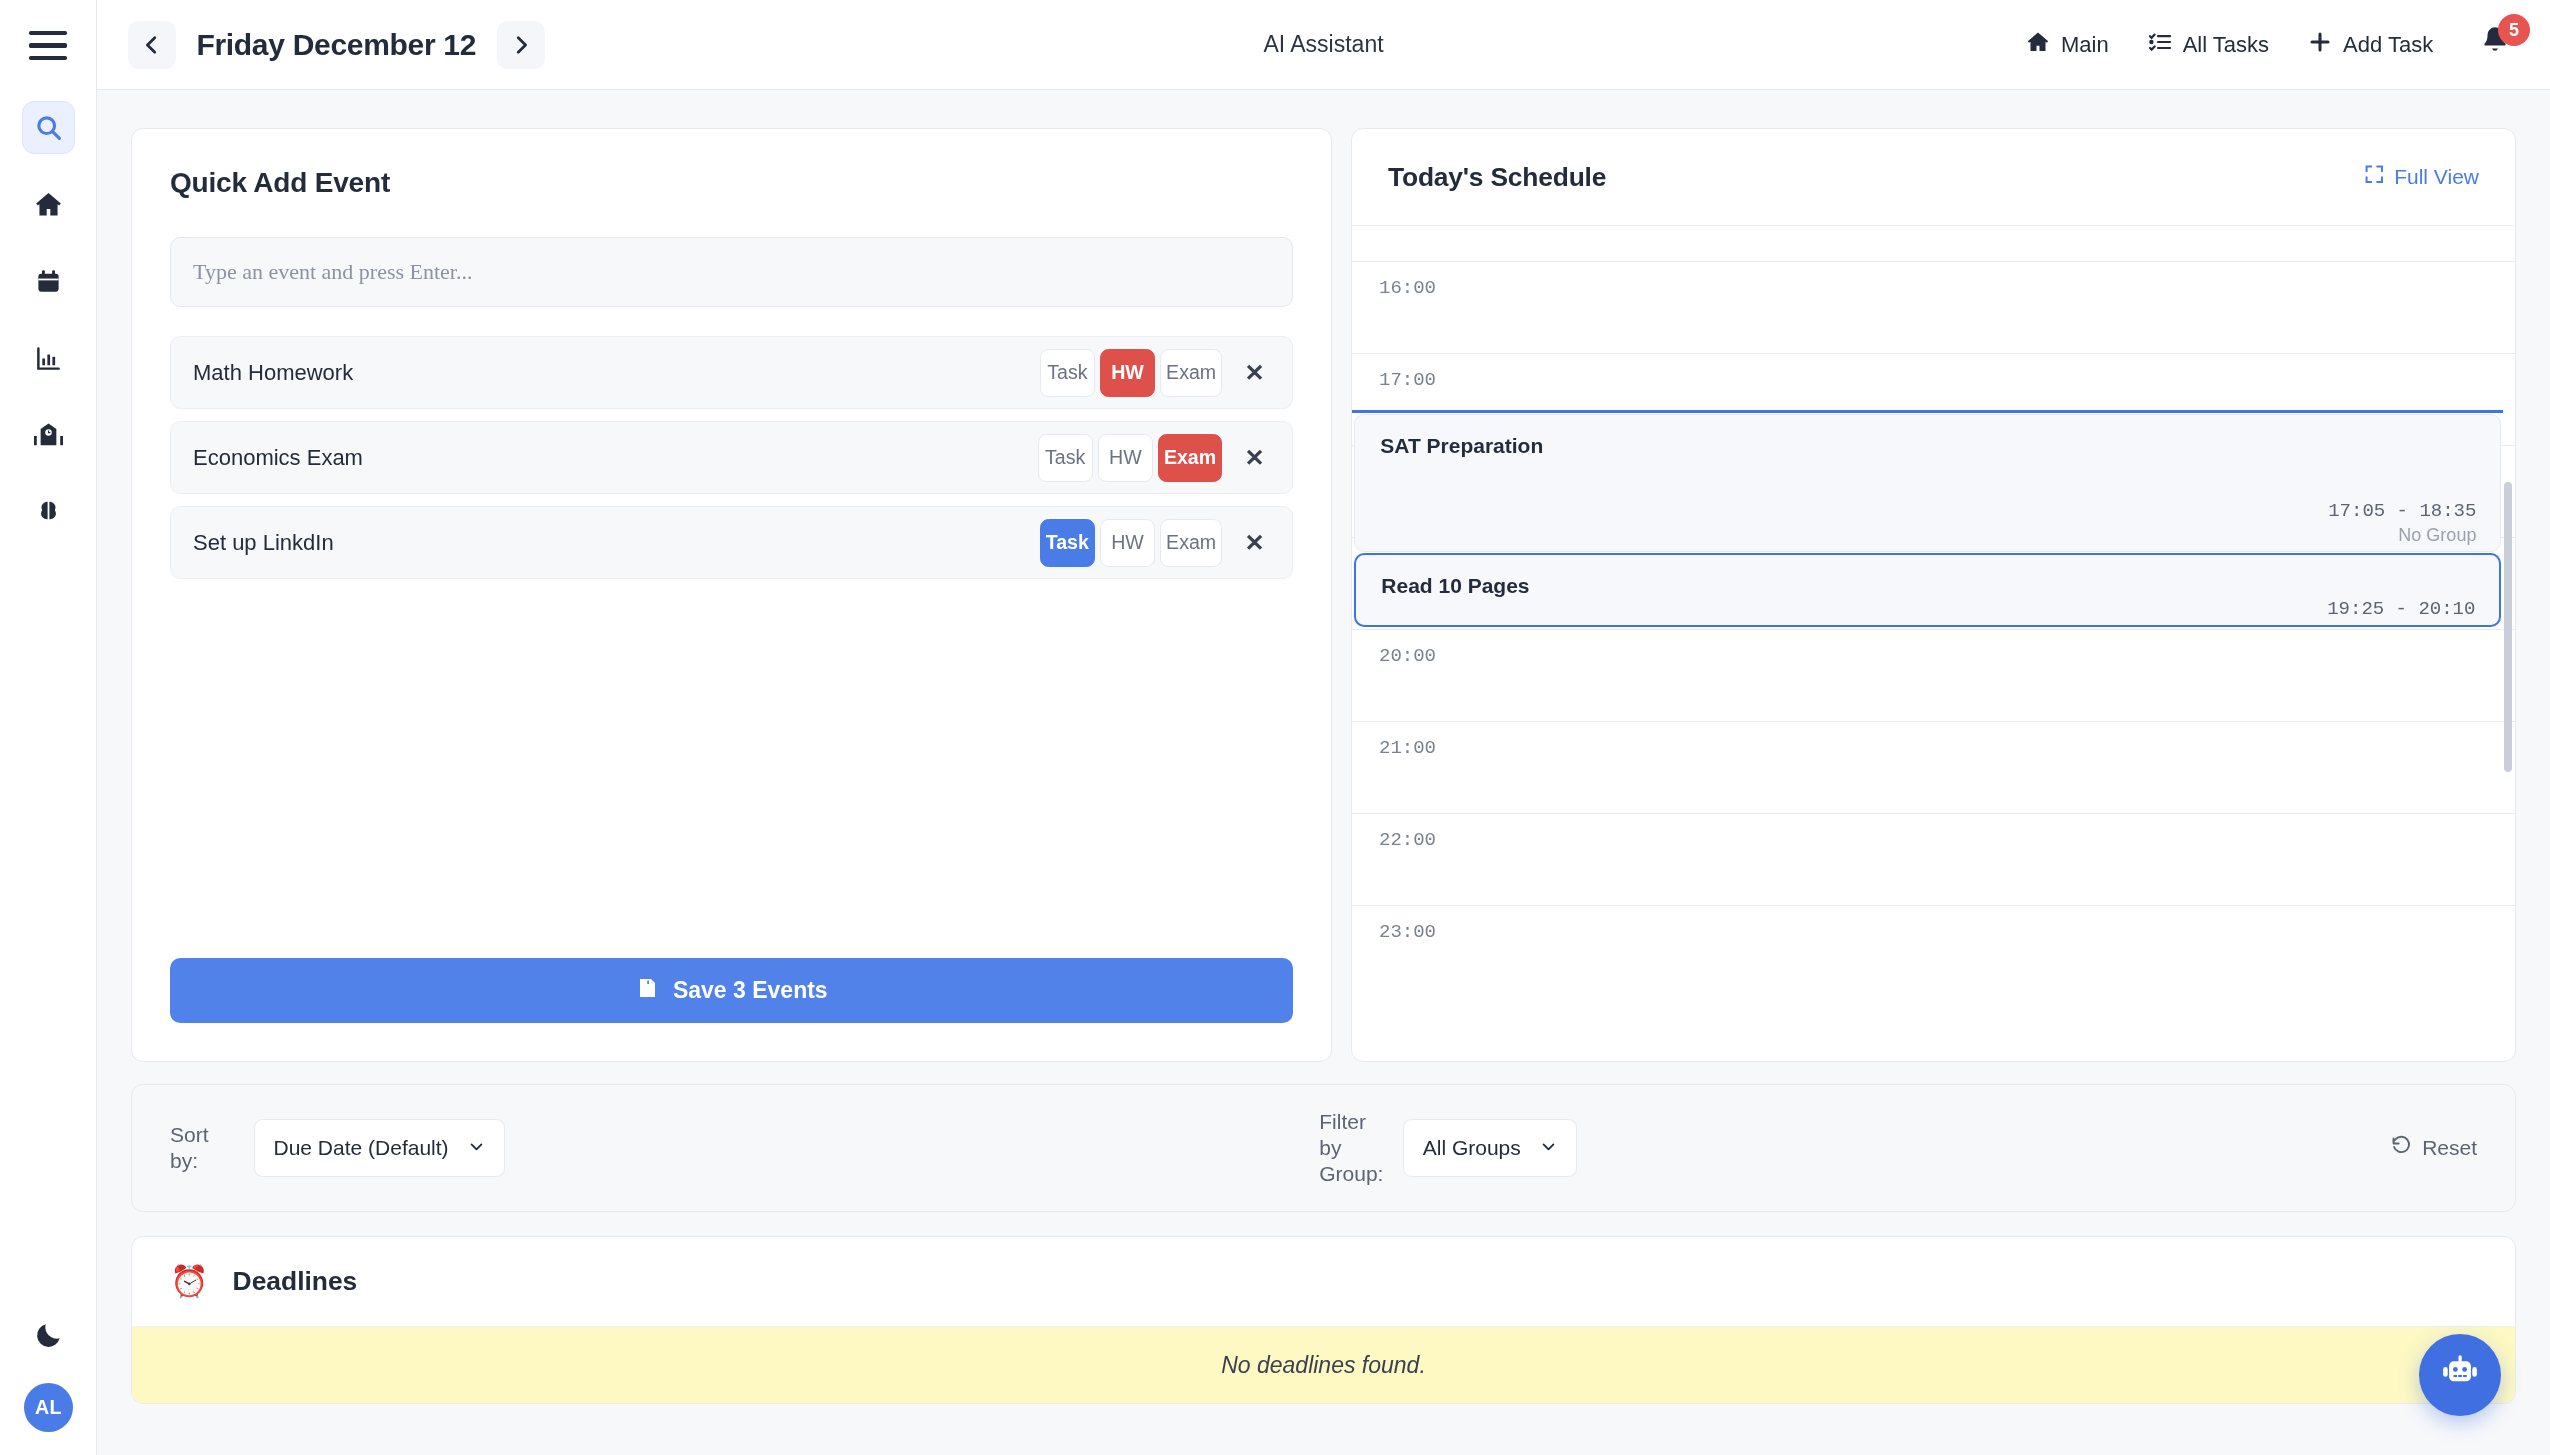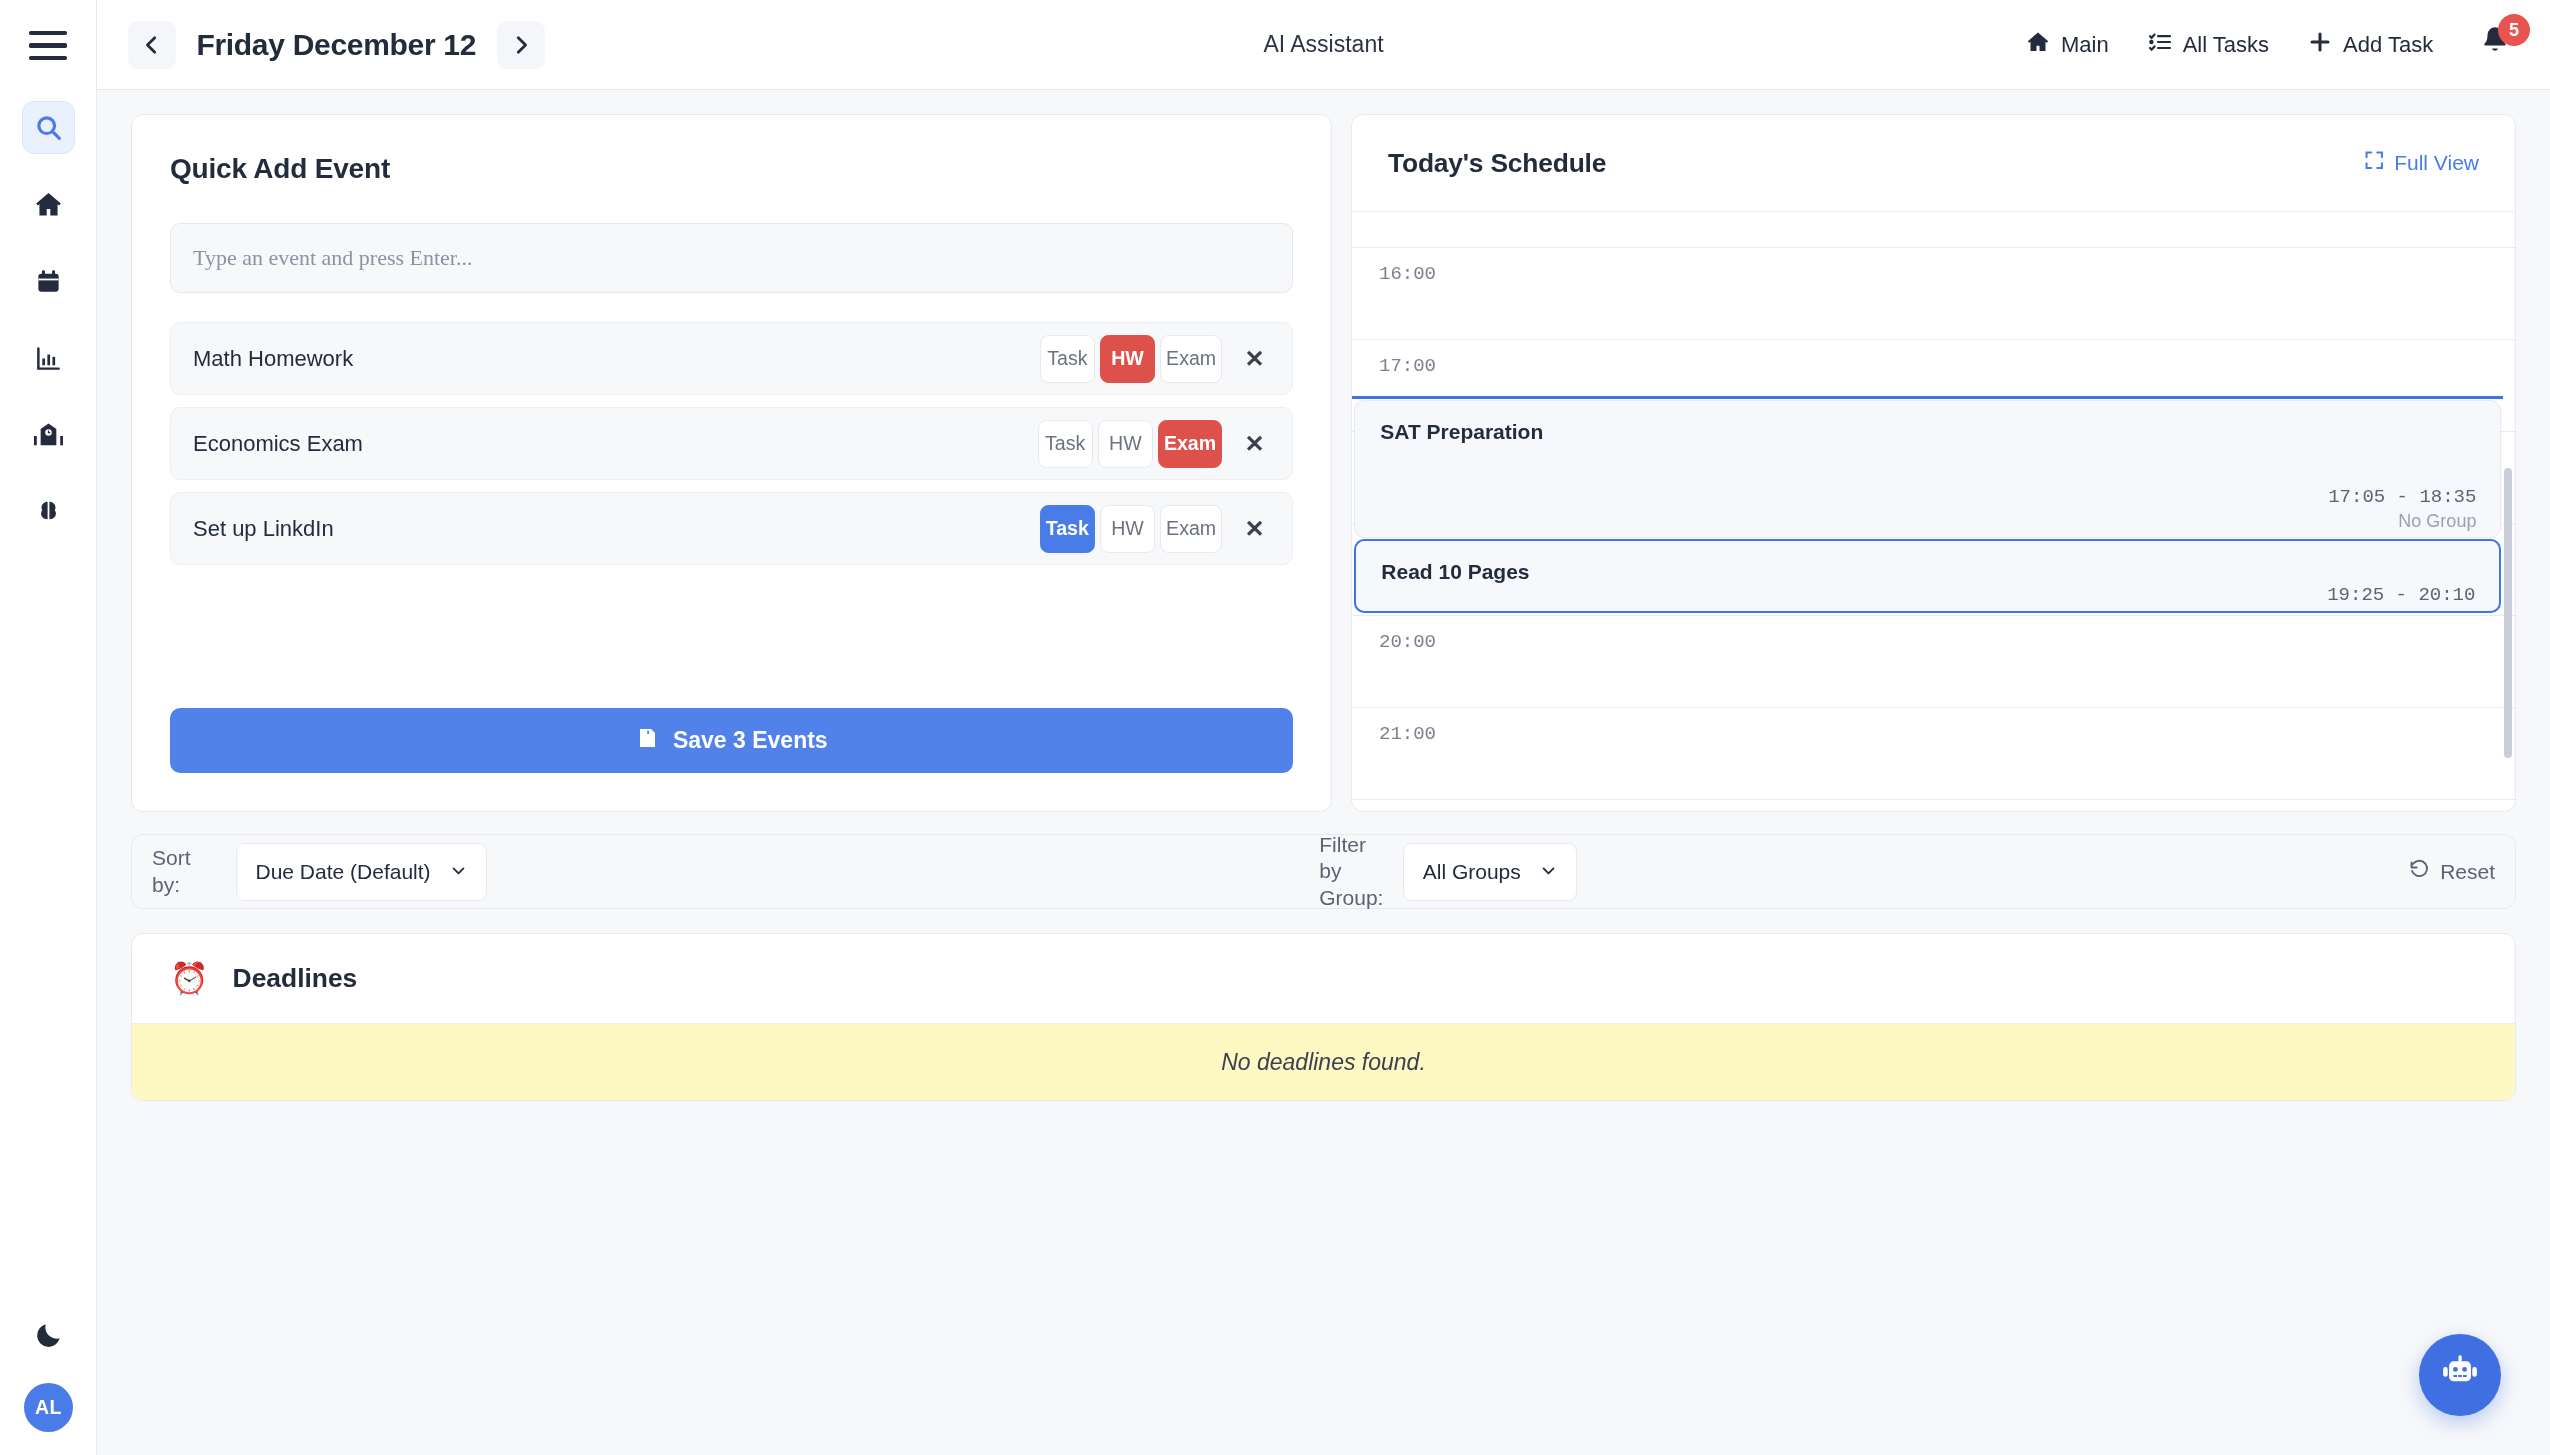--- a/index.html
+++ b/index.html
@@ -81,21 +81,21 @@
   .bellwrap { position: relative; width: 39px; height: 44px; cursor: pointer; margin-left: 6.8px;}
   .bellbadge {
     position: absolute; top: -8.5px; right: -12px;
     min-width: 32px; height: 32px; border-radius: 16px;
     background: #e8544f; color: #fff; font-size: 18px; font-weight: 600;
     display: flex; align-items: center; justify-content: center; padding: 0 5.1px;
   }
 
   
   .content { flex: 1 1 auto; padding: 24px 34px 0 34px; overflow: hidden; }
-  .row1 { display: flex; gap: 19px; height: 698px; }
+  .row1 { display: flex; gap: 19px; height: 934px; margin-top: 14px; }
 
   .card {
     background: #fff; border: 0.9px solid #e7e9ee; border-radius: 12px;
   }
 
   
   .quickadd { flex: 0 0 1201px; padding: 38px 38px 0 38px; display:flex; flex-direction: column; }
   .qa-title { font-size: 28px; font-weight: 700; color: #232c3d; letter-spacing: -0.2px; }
   .qa-input {
     margin-top: 38px; height: 70px; width: 100%;
@@ -171,23 +171,23 @@
     position: absolute; right: 24px; bottom: 5.1px;
     font-size: 18px; color: #9aa1ad;
   }
   .sc-scrollbar {
     position: absolute; right: 3.4px; top: 256px; width: 7.7px; height: 290px;
     background: #c9ced8; border-radius: 4.3px; cursor: pointer;
   }
 
   
   .filterbar {
-    margin-top: 22px; height: 75px; background: #f7f8fa;
+    margin-top: 22px; height: 128px; background: #f7f8fa;
     border: 0.9px solid #e7e9ee; border-radius: 12px;
-    display: flex; align-items: center; padding: 0 20px;
+    display: flex; align-items: center; padding: 0 38px;
   }
   .fb-label { font-size: 21px; color: #5b6472; line-height: 1.25; max-width: 63px; }
   .select {
     margin-left: 20.5px; height: 58px; background: #fff; border: 0.9px solid #e7e9ee;
     border-radius: 8.5px; display: flex; align-items: center; gap: 19px;
     padding: 0 19px; font-size: 21px; color: #232c3d; cursor: pointer; white-space: nowrap;
   }
   .fb-mid { margin-left: auto; display: flex; align-items: center; }
   .fb-reset {
     margin-left: auto; display: flex; align-items: center; gap: 10.2px;

